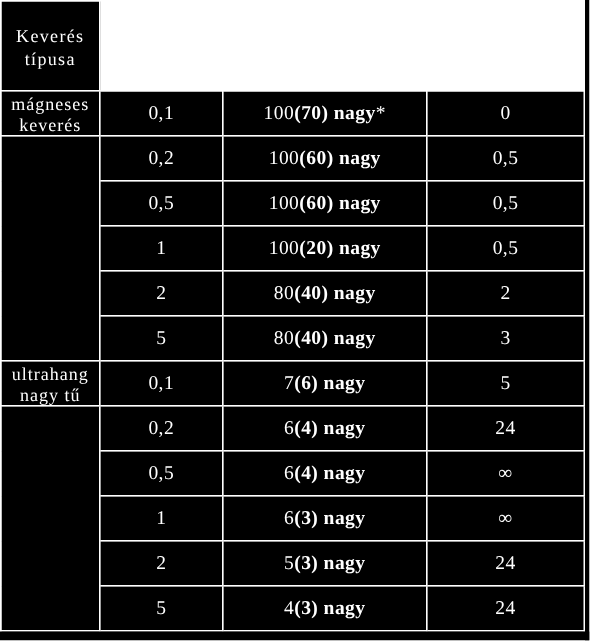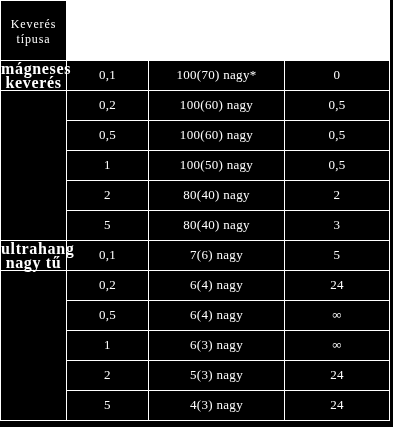--- a/index.html
+++ b/index.html
@@ -49,23 +49,23 @@
     border: none;
     background: #ffffff;
   }
   col.c1 { width: 66px; }
   col.c2 { width: 82px; }
   col.c3 { width: 136px; }
   col.c4 { width: 105px; }
   tr.hdr { height: 60px; }
   tr.r { height: 30px; }
   table.grid { height: 420px; }
-  table.grid td.group-cell { vertical-align: middle; font-size: 16px; line-height: 14px; letter-spacing: 0.65px; padding: 0; font-weight: bold; }
+  table.grid td.group-cell { vertical-align: middle; font-size: 12px; line-height: 14px; letter-spacing: 0.65px; padding: 0; }
   table.grid td.hdr-cell { font-size: 12px; letter-spacing: 0.9px; line-height: 15px; padding: 2px 0 0 0; }
-  b { font-weight: normal; text-align: center; }
+  b { font-weight: bold; text-align: center; }
 </style>
 </head>
 <body>
 
 <div id="page">
   <table class="grid">
     <colgroup>
       <col class="c1">
         <col class="c2">
         <col class="c3">
@@ -94,21 +94,21 @@
     </tr>
         <tr class="r">
 
       <td>0,5</td>
       <td><span>100</span><b>(60) nagy</b><span></span></td>
       <td>0,5</td>
     </tr>
         <tr class="r">
 
       <td>1</td>
-      <td><span>100</span><b>(50) nagy</b><span></span></td>
+      <td><span>100</span><b>(20) nagy</b><span></span></td>
       <td>0,5</td>
     </tr>
         <tr class="r">
 
       <td>2</td>
       <td><span>80</span><b>(40) nagy</b><span></span></td>
       <td>2</td>
     </tr>
         <tr class="r">
 

